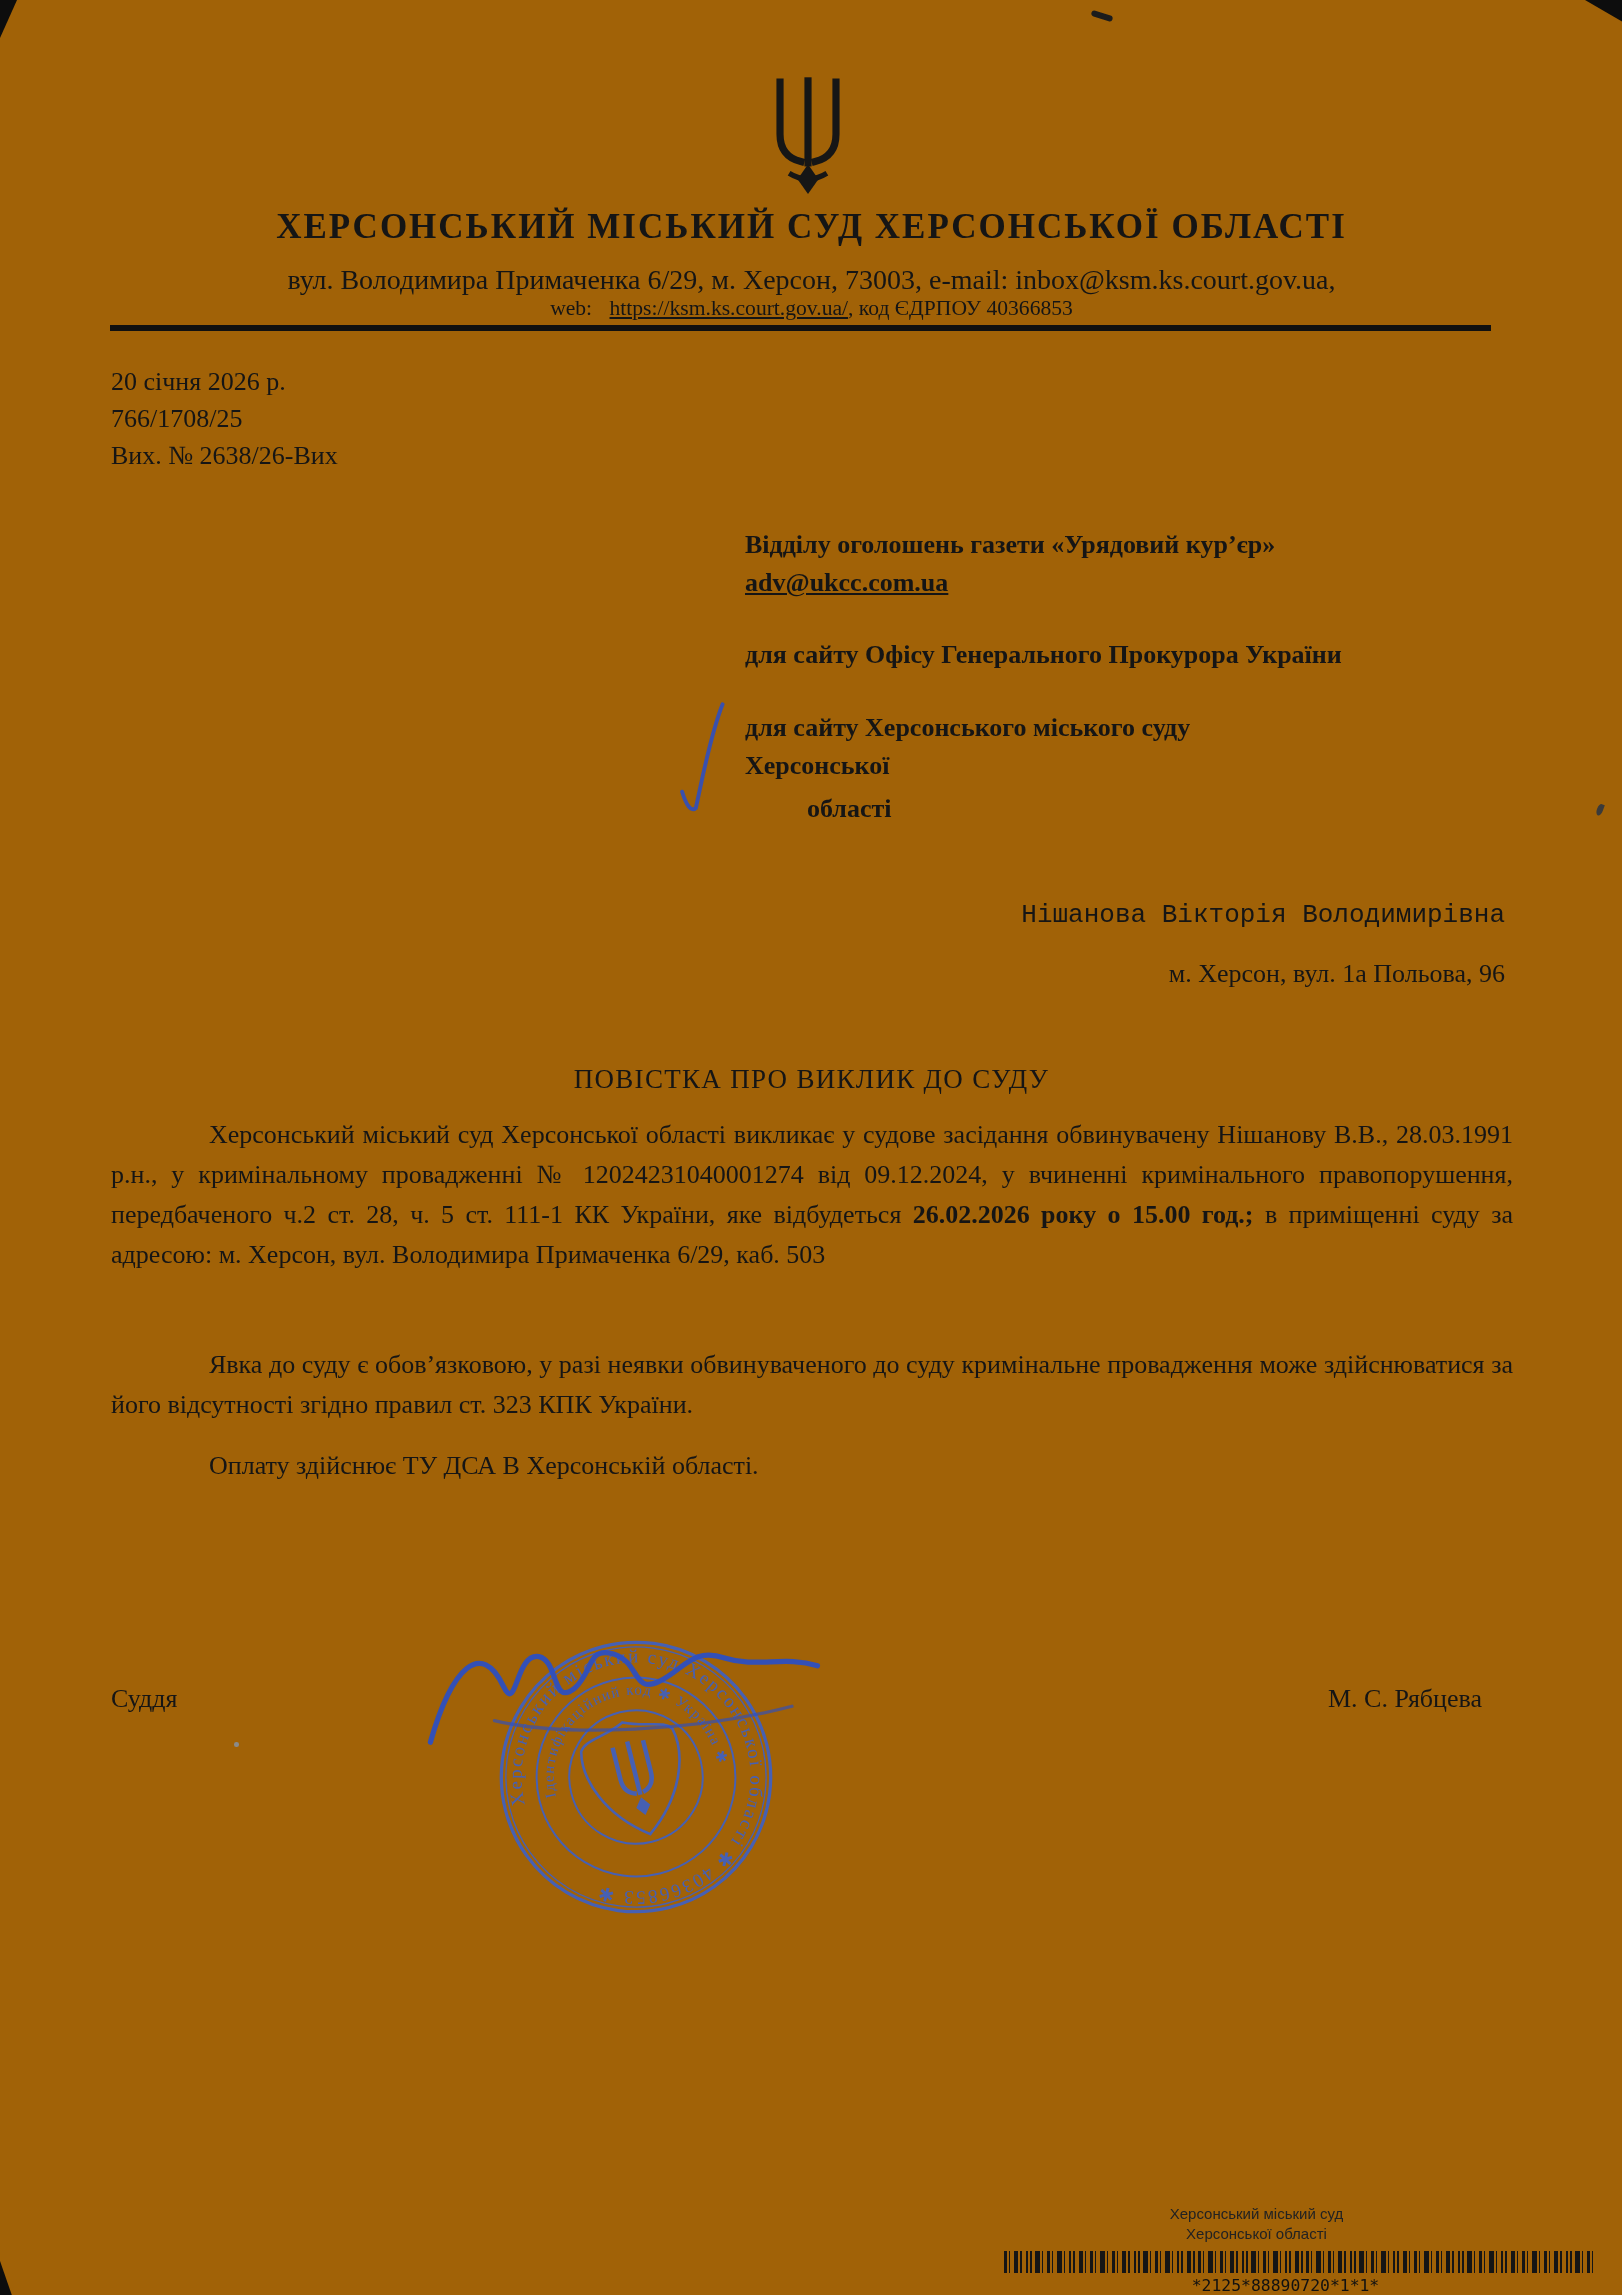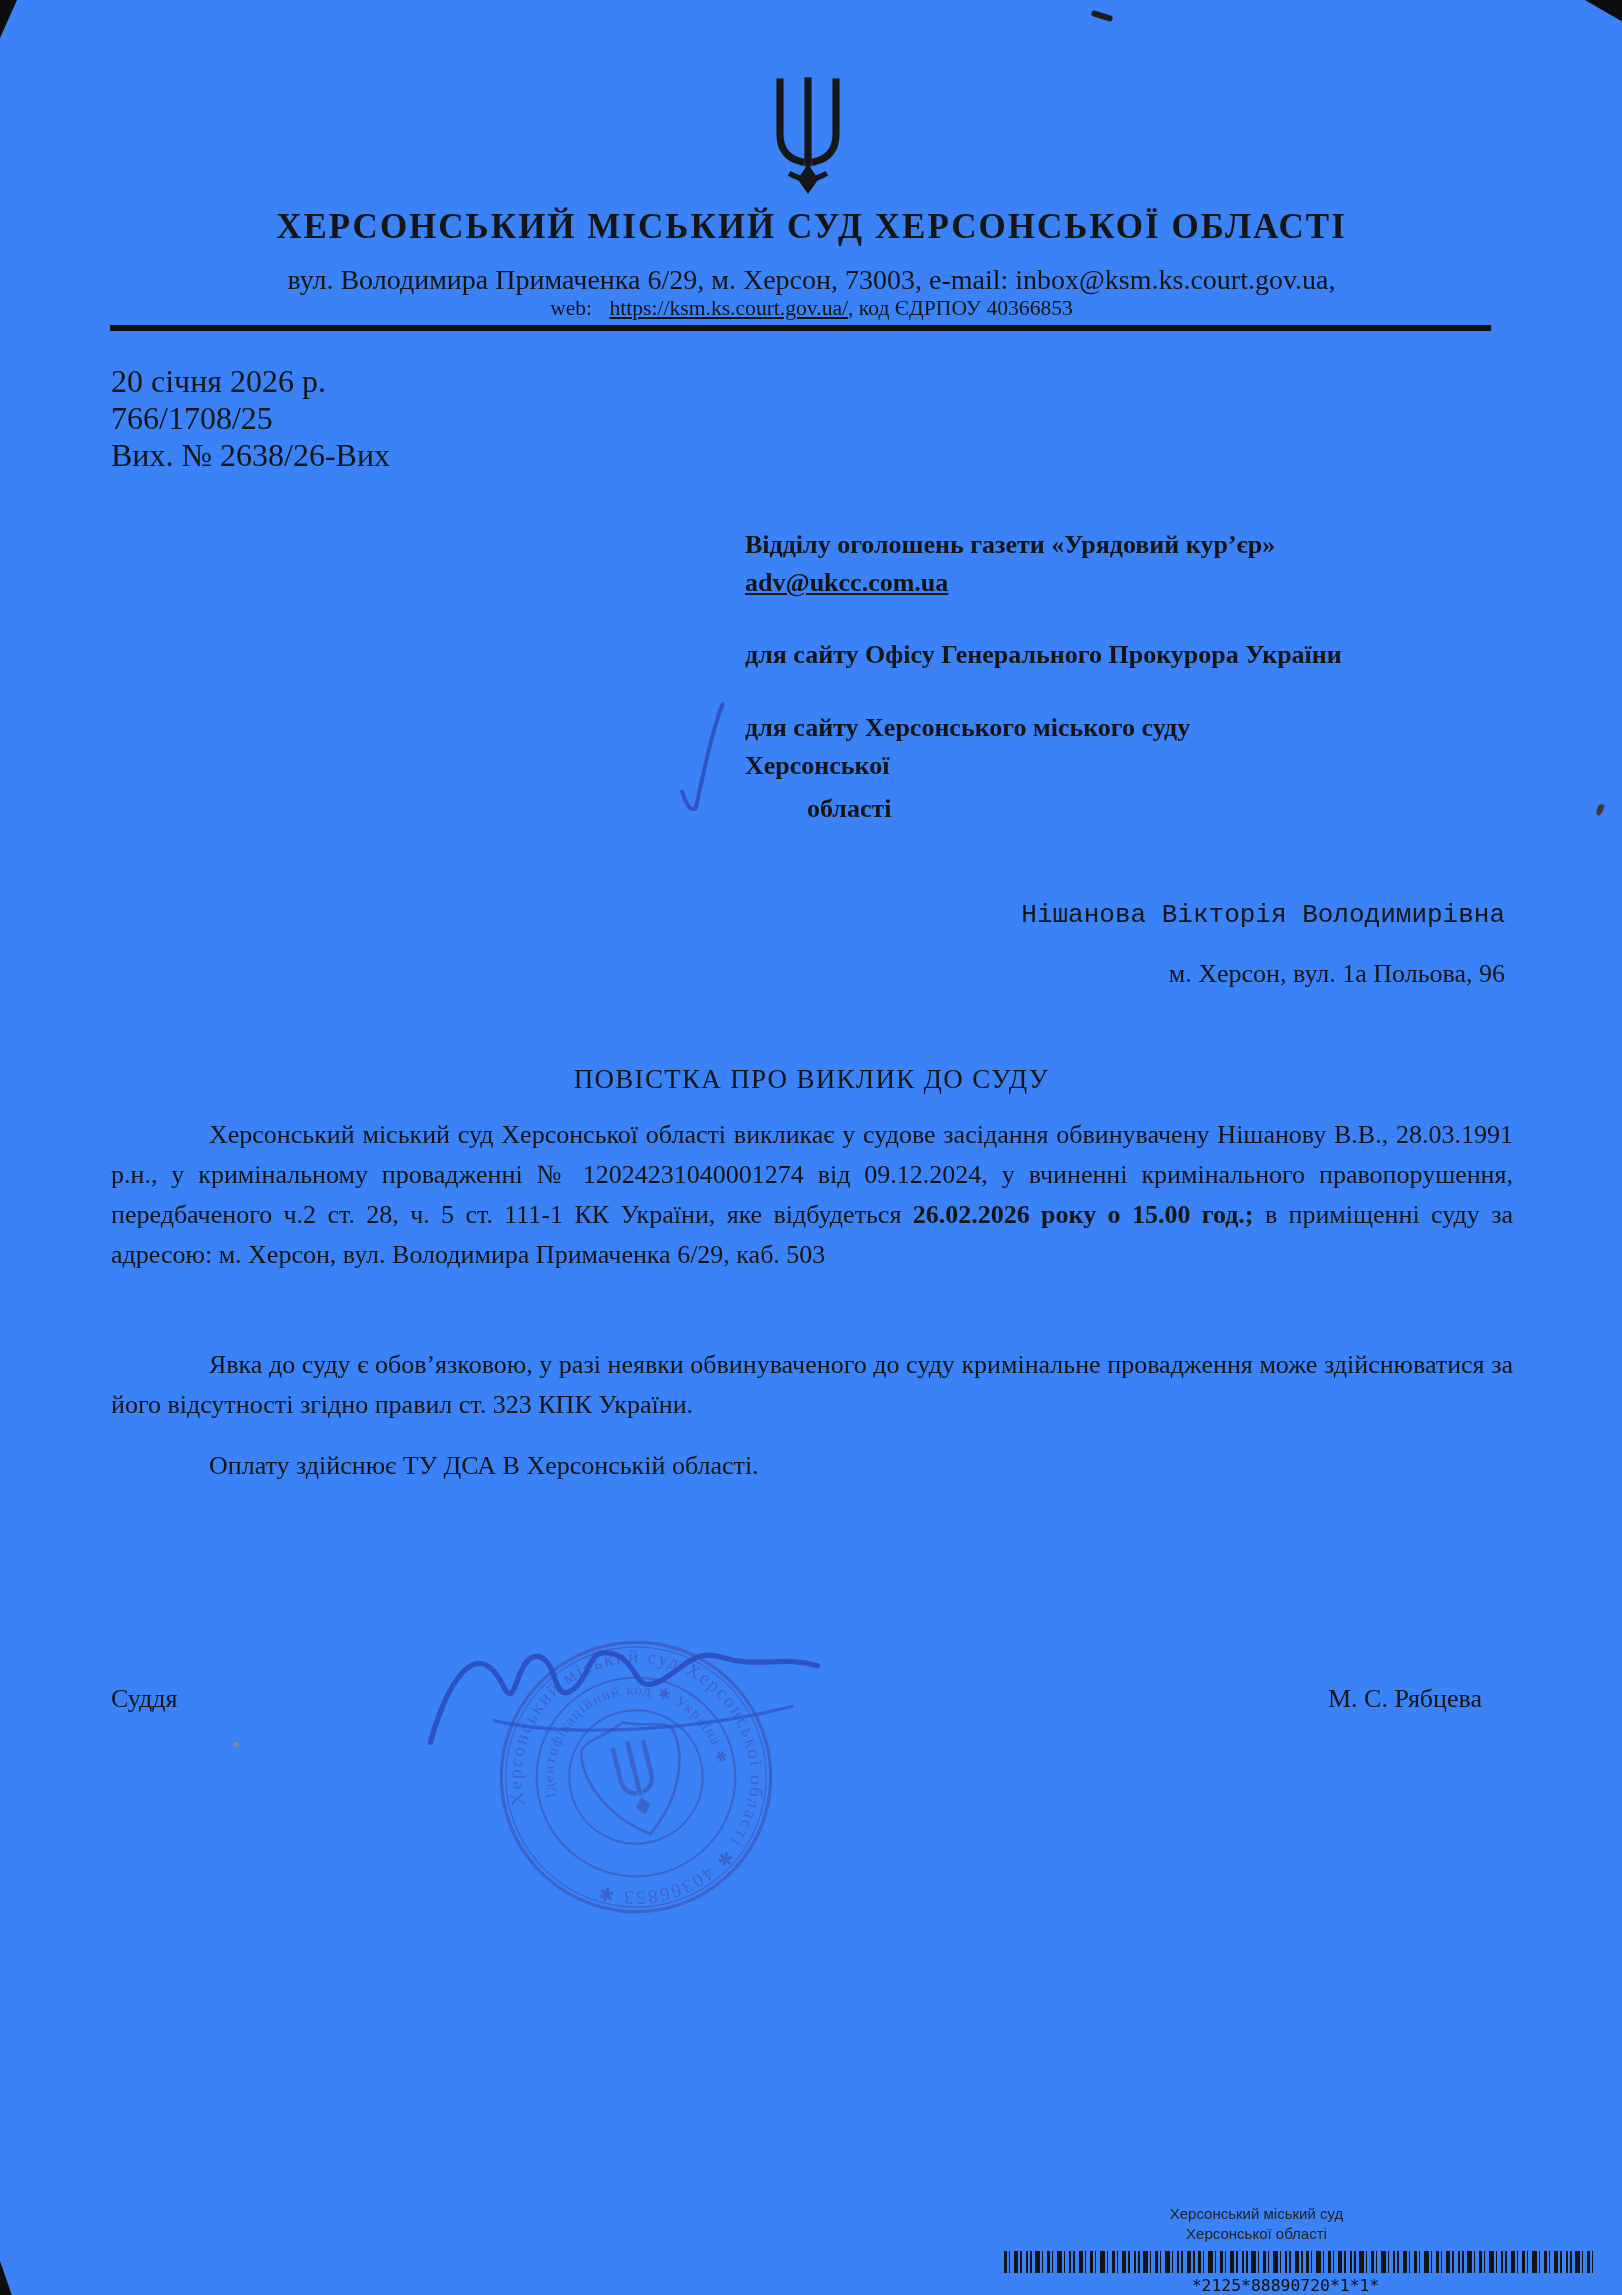--- a/index.html
+++ b/index.html
@@ -1,18 +1,18 @@
 <!DOCTYPE html>
 <html style="font-size:10.5px"><head>
 <meta charset="utf-8">
 <style>
   html,body{margin:0;padding:0;background:#d8d8d8;}
   .page{
     position:relative;width:1623px;height:2295px;margin:0 auto;
-    background:#3b82f6;overflow:hidden;
+    background:#a16207;overflow:hidden;
     font-family:"Liberation Serif",serif;color:#151515;
   }
   .abs{position:absolute;}
 
   
   .art{position:absolute;background:#0d0d0d;}
   .art-tl{left:0;top:0;width:17px;height:38px;clip-path:polygon(0 0,100% 0,0 100%);}
   .art-tr{right:0;top:0;width:38px;height:22px;clip-path:polygon(0 0,100% 0,100% 100%);}
   .art-bl{left:0;bottom:0;width:11.8px;height:34px;clip-path:polygon(0 0,0 100%,100% 100%);}
   .art-dash{left:1091px;top:13px;width:22px;height:5.9px;border-radius:3.3px;transform:rotate(18deg);background:#1c1c1c;}
@@ -21,21 +21,21 @@
 
   
   .emblem{left:767px;top:76px;width:82px;height:123px;}
   .court-name{left:0;top:207px;width:100%;text-align:center;font-size:35px;font-weight:bold;letter-spacing:2px;}
   .addr1{left:0;top:264px;width:100%;text-align:center;font-size:28px;}
   .addr2{left:0;top:296px;width:100%;text-align:center;font-size:21.6px;}
   .url-underline{text-decoration:underline;margin-left:12px;}
   .rule{left:110px;top:325px;width:1381px;height:5.9px;background:#101010;}
 
   
-  .meta{left:111px;top:363px;font-size:32px;line-height:37px;}
+  .meta{left:111px;top:363px;font-size:26px;line-height:37px;}
 
   
   .recipients{left:745px;top:526px;width:798px;font-size:26px;font-weight:bold;line-height:38px;}
   .rec-line{white-space:nowrap;}
   .mt52{margin-top:34px;}
   .mt54{margin-top:35px;}
   .mt8{margin-top:5.2px;}
   .ml95{margin-left:62px;}
   .email-underline{text-decoration:underline;}
 

